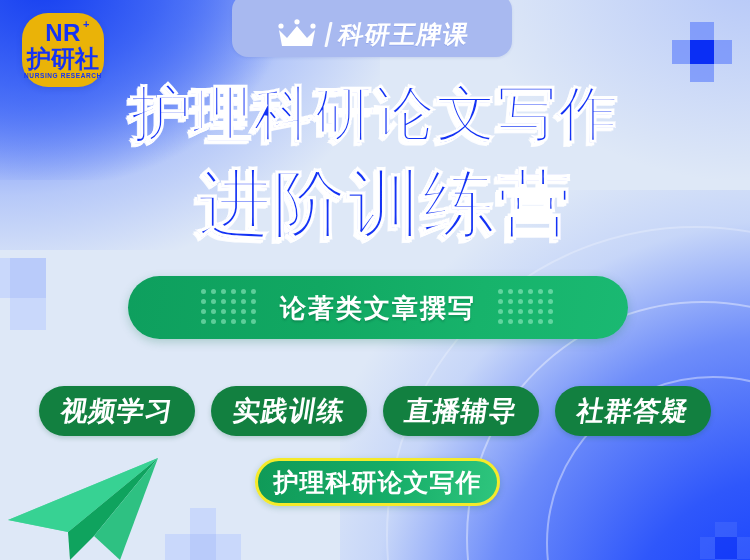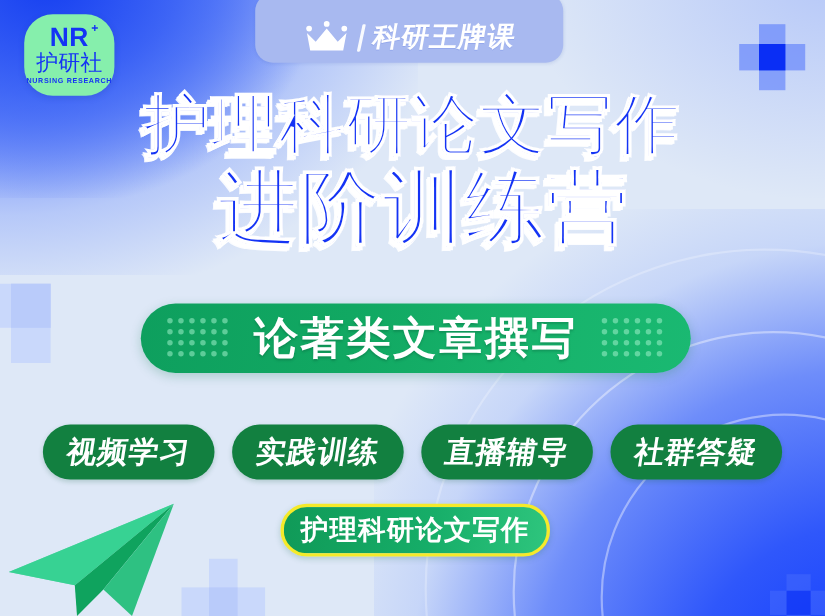--- a/index.html
+++ b/index.html
@@ -63,70 +63,70 @@
   }
   .banner-text{
     color:#ffffff;font-size:25px;font-weight:bold;letter-spacing:1px;
     transform:skewX(-10deg);line-height:1;
     text-shadow:0 1px 0 rgba(90,120,225,0.25);
   }
 
   
   .logo{
     position:absolute;left:22px;top:13px;width:82px;height:74px;
-    background:#86efac;border-radius:26px;
+    background:#eab308;border-radius:26px;
     display:flex;flex-direction:column;align-items:center;justify-content:center;
     box-shadow:0 2px 6px rgba(20,50,160,0.18);
   }
   .logo-nr{
     position:relative;color:#1433f5;font-size:24px;font-weight:bold;
     letter-spacing:.5px;line-height:1;
   }
   .logo-nr .plus{
     position:absolute;right:-9px;top:-2px;font-size:11px;font-weight:bold;
   }
   .logo-cn{
-    color:#1433f5;font-size:20px;font-weight:normal;line-height:1.05;
+    color:#1433f5;font-size:24px;font-weight:bold;line-height:1.05;
     letter-spacing:0px;margin-top:1px;text-align:right;
   }
   .logo-en{
     color:#1433f5;font-size:6.5px;font-weight:bold;letter-spacing:.6px;
     margin-top:2px;line-height:1;
   }
 
   
   .title-wrap{position:absolute;left:0;right:0;top:84px;text-align:center;}
   .title-line{
     color:#1433f5;font-weight:bold;line-height:1;
     letter-spacing:1px;
     -webkit-text-stroke:1px #ffffff;
     text-shadow:
       -3px 3px 0 #ffffff,
       -3px 2px 0 #ffffff,
       -2px 3px 0 #ffffff,
       -4px 4px 0 rgba(255,255,255,0.9);
   }
   .title-line.l1{font-size:60px;}
-  .title-line.l2{font-size:74px;margin-top:8px;padding-left:20px;}
+  .title-line.l2{font-size:74px;margin-top:23px;padding-left:20px;}
 
   
   .greenpill{
     position:absolute;left:128px;top:276px;width:500px;height:63px;
     border-radius:32px;
     background:linear-gradient(100deg,#0e9f5e 0%,#11a862 38%,#17b36b 70%,#1ab972 100%);
     display:flex;align-items:center;justify-content:center;
     box-shadow:0 3px 10px rgba(15,120,80,0.25);
   }
   .dots{
     display:grid;grid-template-columns:repeat(6,7px);grid-auto-rows:7px;
     gap:3px;opacity:.55;
   }
   .dots i{display:block;width:5px;height:5px;border-radius:50%;background:#9ef0c9;}
   .greenpill-text{
-    color:#ffffff;font-size:40px;font-weight:bold;letter-spacing:2px;
+    color:#ffffff;font-size:26px;font-weight:bold;letter-spacing:2px;
     margin:0 22px;line-height:1;
     text-shadow:0 2px 2px rgba(8,80,52,0.28);
   }
 
   
   .tags{
     position:absolute;left:0;right:0;top:386px;
     display:flex;justify-content:center;gap:16px;
   }
   .tag{

